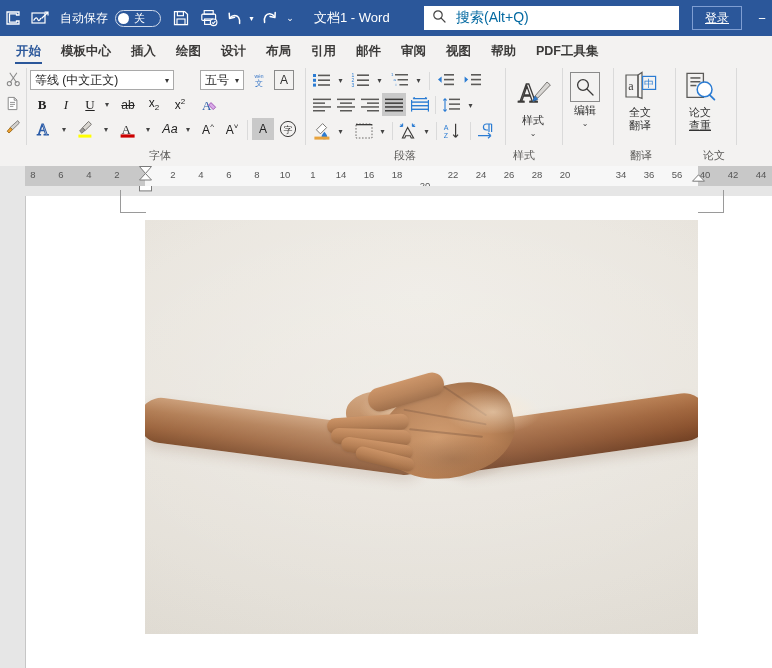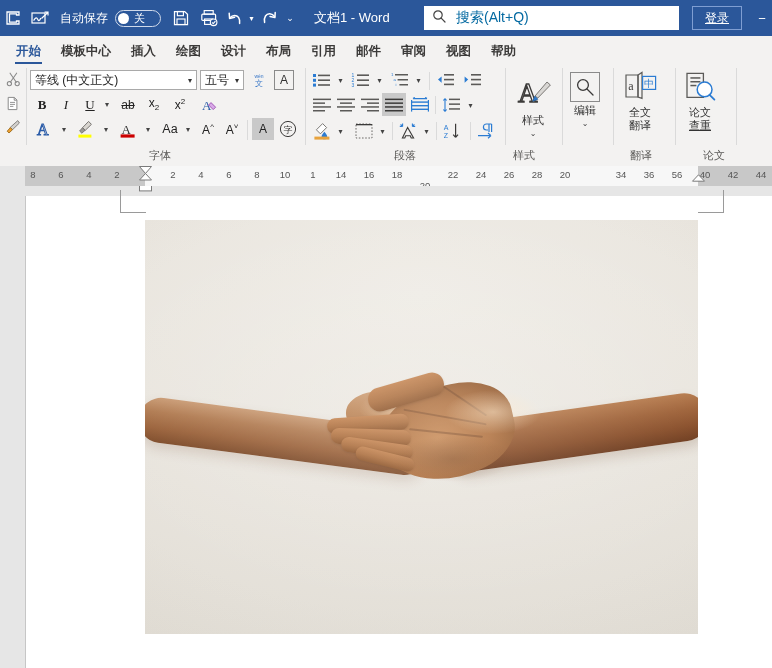--- a/index.html
+++ b/index.html
@@ -255,20 +255,21 @@
     <div class="tab"><span>模板中心</span></div>
     <div class="tab"><span>插入</span></div>
     <div class="tab"><span>绘图</span></div>
     <div class="tab"><span>设计</span></div>
     <div class="tab"><span>布局</span></div>
     <div class="tab"><span>引用</span></div>
     <div class="tab"><span>邮件</span></div>
     <div class="tab"><span>审阅</span></div>
     <div class="tab"><span>视图</span></div>
     <div class="tab"><span>帮助</span></div>
+    <div class="tab"><span>PDF工具集</span></div>
   </div>
 
   <div class="ribbon">
 
     <div class="icon-btn" style="left:2px;top:2px;width:22px;height:22px;">
       <svg width="15" height="15" viewBox="0 0 15 15">
         <circle cx="3.4" cy="11.6" r="2.1" fill="none" stroke="#8a8a8a" stroke-width="1.1"></circle>
         <circle cx="11.2" cy="11.6" r="2.1" fill="none" stroke="#8a8a8a" stroke-width="1.1"></circle>
         <path d="M4.3 10.2 L10.6 1.2 M10.3 10.2 L4.1 1.2" stroke="#8a8a8a" stroke-width="1.1" stroke-linecap="round"></path>
       </svg>
@@ -287,21 +288,21 @@
       </svg>
     </div>
     <div class="dlg" style="left:7px;top:86px;">
       <svg width="11" height="11" viewBox="0 0 11 11">
           <path d="M1.5 1.5v8h8" fill="none" stroke="#777" stroke-width="1"></path>
           <path d="M8.5 2.5 L3.2 7.8 M8.5 5.6 V2.5 H5.4" stroke="#777" stroke-width="1" fill="none"></path>
         </svg>
     </div>
     <div class="sep" style="left:26px;top:2px;height:84px;"></div>
 
-    <div class="combo" style="left:30px;top:4px;width:167px;height:20px;align-items:center;">
+    <div class="combo" style="left:30px;top:4px;width:144px;height:20px;align-items:center;">
       <span class="cv">等线 (中文正文)</span>
       <span class="carrow">▾</span>
     </div>
     <div class="combo" style="left:200px;top:4px;width:44px;height:20px;">
       <span class="cv">五号</span>
       <span class="carrow">▾</span>
     </div>
 
     <div class="icon-btn" style="left:248px;top:4px;width:22px;height:20px;">
       <svg width="20" height="18" viewBox="0 0 20 18">
@@ -364,21 +365,21 @@
     <div class="icon-btn" style="left:115px;top:52px;width:26px;height:22px;">
       <svg width="22" height="20" viewBox="0 0 22 20">
         <text x="4.5" y="14.5" font-family="Liberation Serif, serif" font-size="13" fill="#333">A</text>
         <rect x="3.6" y="15.4" width="14" height="3.2" fill="#cc0000"></rect>
       </svg>
     </div>
     <div class="icon-btn" style="left:141px;top:52px;width:14px;height:22px;">
         <span class="chev">▾</span>
       </div>
 
-    <div class="icon-btn" style="left:157px;top:52px;width:26px;height:22px;">
+    <div class="icon-btn" style="left:157px;top:52px;width:26px;height:22px;font-style:italic;">
       <span style="font-size:12.5px;color:#222;">Aa</span>
     </div>
     <div class="icon-btn" style="left:181px;top:52px;width:14px;height:22px;">
         <span class="chev">▾</span>
       </div>
 
     <div class="icon-btn" style="left:196px;top:52px;width:24px;height:22px;">
       <span style="font-size:12px;color:#222;">A<sup style="font-size:8px;">^</sup></span>
     </div>
     <div class="icon-btn" style="left:220px;top:52px;width:24px;height:22px;">

